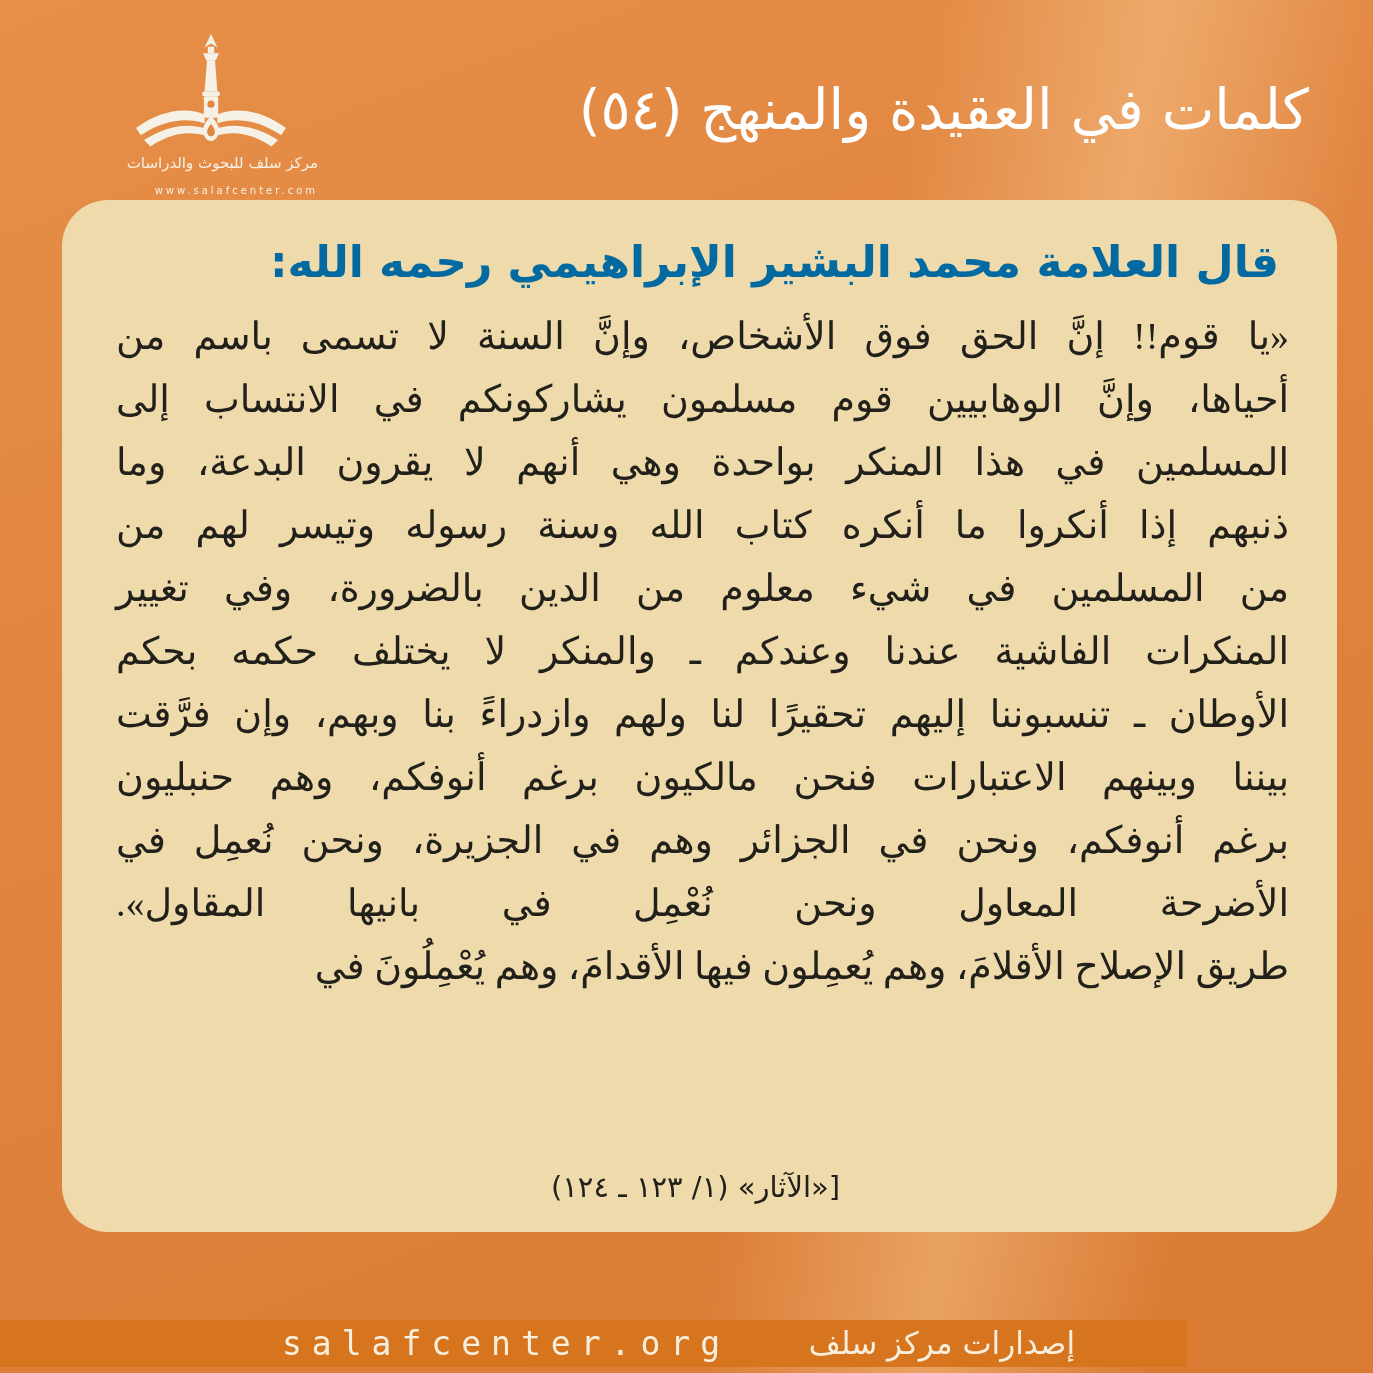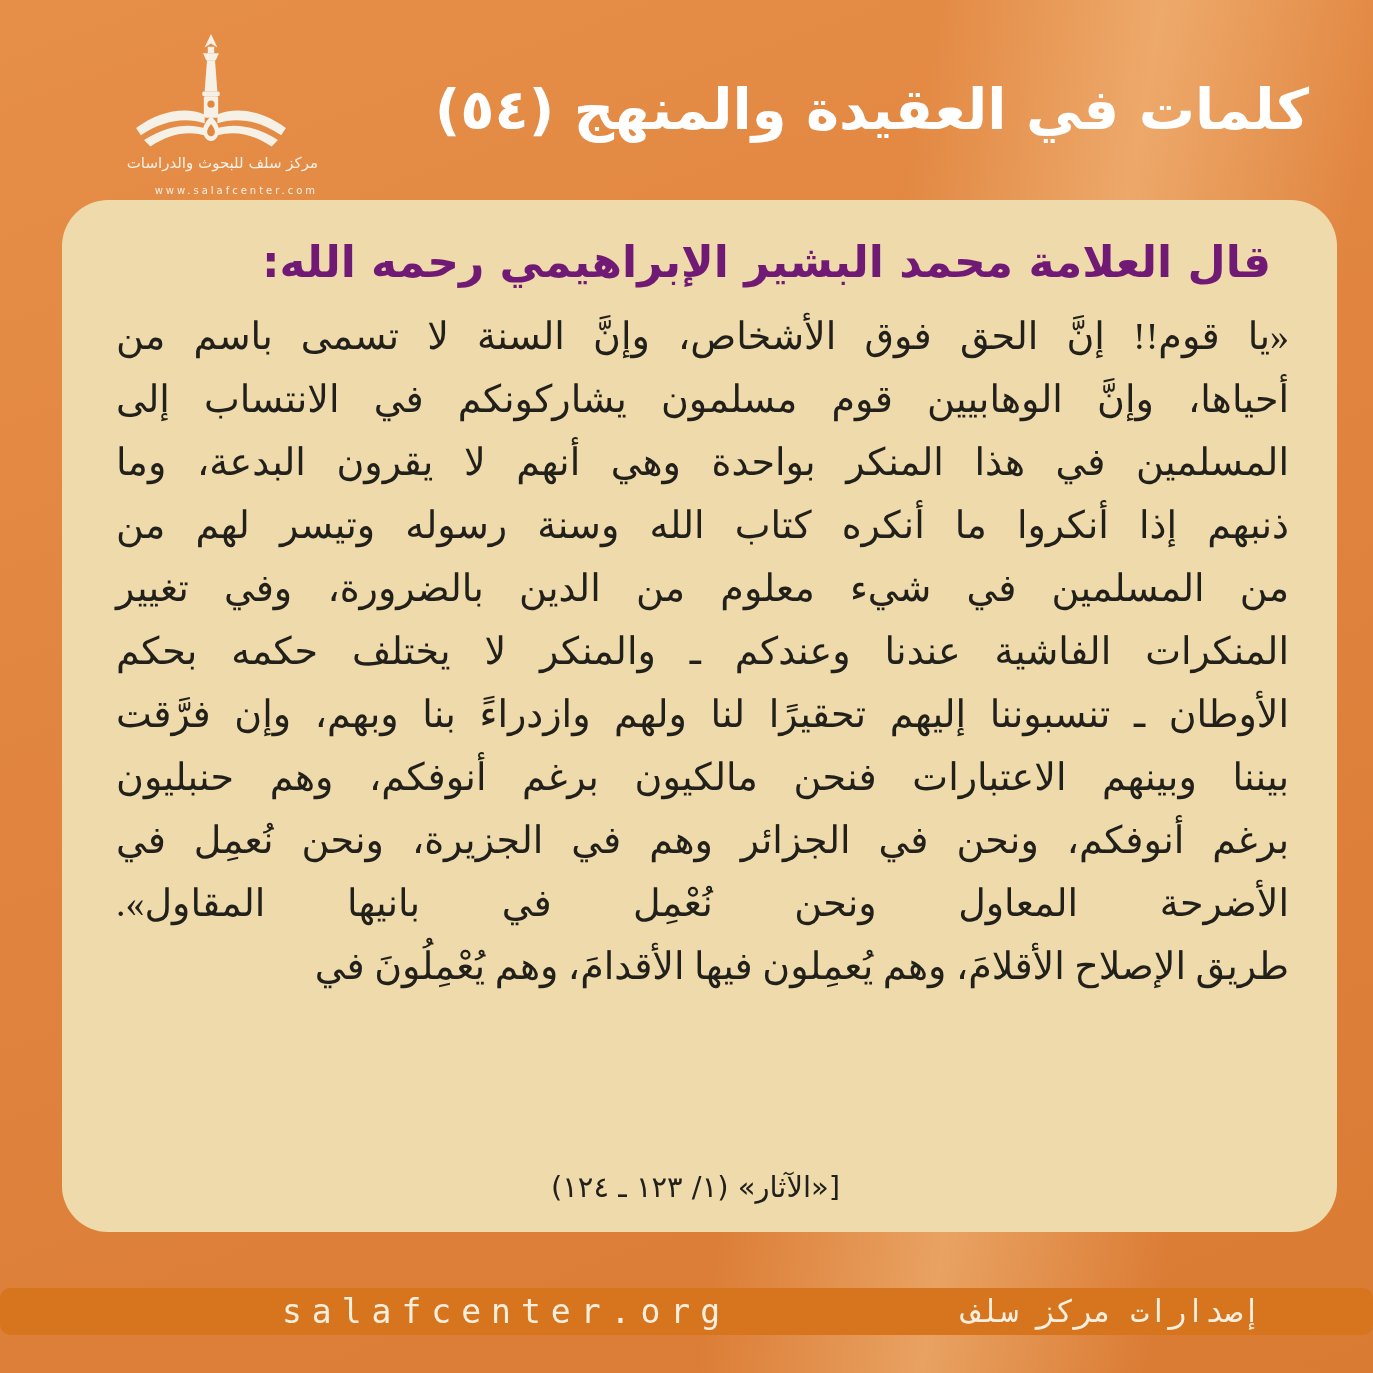--- a/index.html
+++ b/index.html
@@ -18,35 +18,35 @@
   .logo{
     position:absolute;top:34px;left:104px;width:214px;
     text-align:right;color:#f6f1e6;
   }
   .logo svg{display:block;margin:0 auto;}
   .logo-name{font-size:15px;margin-top:2px;white-space:nowrap;}
   .logo-site{font-size:10px;letter-spacing:3px;margin-top:13px;direction:ltr;}
 
   .title{
     position:absolute;top:78px;right:64px;margin:0;
-    color:#ffffff;font-size:56px;font-weight:bold;line-height:1.15;
+    color:#ffffff;font-size:56px;font-weight:normal;line-height:1.15;
     white-space:nowrap;
   }
 
   
   .card{
     position:absolute;left:62px;top:200px;
     width:1275px;height:1032px;box-sizing:border-box;
     background:#eedaaa;border-radius:46px;
     padding:30px 48px 16px 54px;
     display:flex;flex-direction:column;
   }
   .attribution{
-    margin:6px 18px 16px 0;
-    color:#701a75;font-size:44px;font-weight:bold;
+    margin:6px 10px 16px 0;
+    color:#0369a1;font-size:44px;font-weight:bold;
     text-align:right;line-height:1.2;
   }
   .quote{
     font-size:38px;line-height:63px;color:#22201b;
     width:100%;
     font-family:Liberation Serif, serif;
   }
   .quote .qline{
     text-align:justify;
     text-align-last:justify;
@@ -56,32 +56,31 @@
   }
   .citation{
     margin:auto 0 12px 0;
     padding-right:14px;
     color:#22201b;font-size:29px;
     text-align:center;
   }
 
   
   .footer{
-    position:absolute;left:0;top:1288px;width:1373px;height:47px;
+    position:absolute;left:0;top:1320px;width:1187px;height:47px;
     background:#d7751f;
-    border-radius:10px;
   }
   .footer .site{
     position:absolute;left:282px;top:4px;
     color:#f8efdf;font-size:33px;letter-spacing:10px;
     direction:ltr;font-family:"DejaVu Sans Mono",monospace;
   }
   .footer .publisher{
     position:absolute;right:112px;top:5px;
-    color:#f8efdf;font-size:31px;font-family:Liberation Mono, monospace;
+    color:#f8efdf;font-size:31px;
   }
 </style>
 </head>
 <body>
 
 <div class="canvas">
 
   <div class="logo">
     <svg width="200" height="118" viewBox="0 0 200 148">
       <g fill="#f6f1e6">

